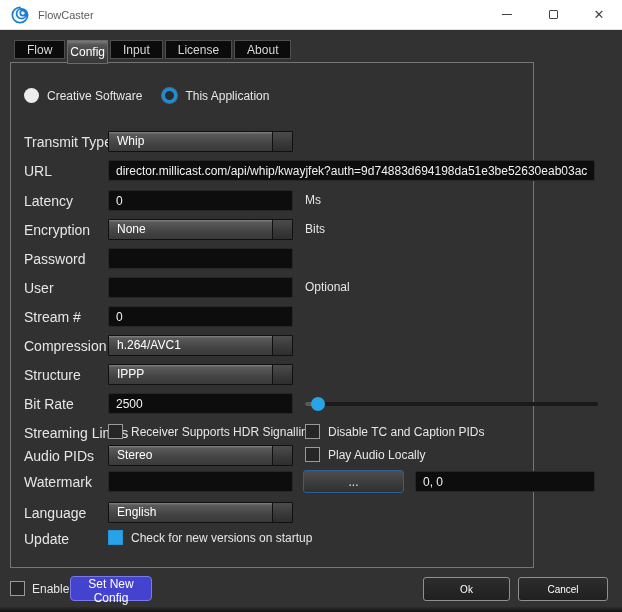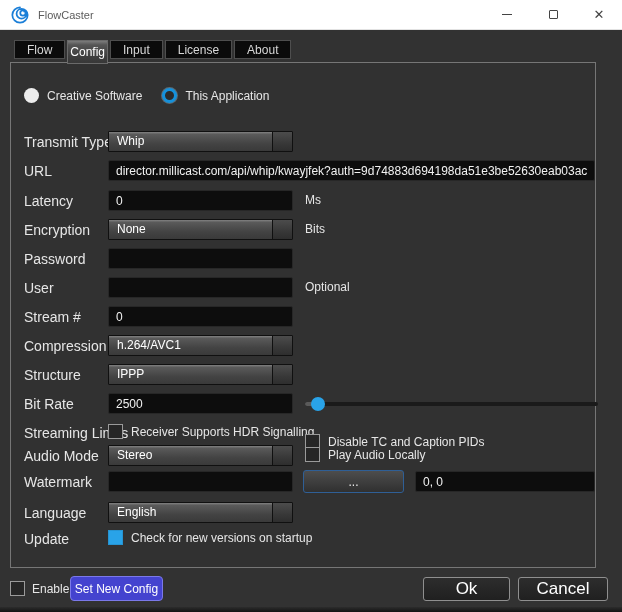--- a/index.html
+++ b/index.html
@@ -18,21 +18,21 @@
 
   
   .tabs { position:absolute; top:40px; left:14px; display:flex; align-items:flex-start; z-index:3; }
   .tab { height:19px; line-height:18px; padding:0 12px; font-size:12px; color:#d8d8d8;
          background:#0b0b0b; border:1px solid #4e4e4e; margin-right:2px; }
   .tab.active { height:24px; line-height:23px; padding:0 2px; color:#ffffff;
          background:linear-gradient(180deg,#7c7c7c 0%,#555 18%,#3e3e3e 70%,#383838 100%);
          border-color:#6a6a6a; }
 
   
-  .panel { position:absolute; left:10px; top:62px; width:586px; height:506px;
+  .panel { position:absolute; left:10px; top:62px; width:524px; height:506px;
            border:1px solid #767676; background:#313131; }
   .row { position:absolute; left:13px; width:574px; height:22px; }
   .lbl { position:absolute; left:0; top:3px; font-size:14px; color:#e6e6e6; white-space:nowrap; }
   .suffix { position:absolute; left:281px; top:3px; font-size:12px; color:#e6e6e6; }
 
   .tinput { position:absolute; left:84px; top:0; height:21px; background:#0d0d0d; border:1px solid #272727;
             border-radius:2px; color:#f2f2f2; font-size:12px; font-family:"Liberation Sans",sans-serif;
             padding:0 7px; outline:none; }
   .w-narrow { width:185px; } .w-full { width:487px; }
 
@@ -60,25 +60,25 @@
   .slider-handle { position:absolute; left:6px; top:4px; width:14px; height:14px; border-radius:50%; background:#29a3e8; }
 
   .browse-btn { position:absolute; left:279px; top:-1px; width:101px; height:23px; border:1px solid #2f5f96;
                 border-radius:3px; color:#eaeaea; font-size:12px; font-family:"Liberation Sans",sans-serif;
                 background:linear-gradient(180deg,#4d4d4d,#303030); }
   .pos-input { left:391px; width:180px; }
 
   
   .footer-cb { position:absolute; left:10px; top:581px; }
   .footer-cb-label { position:absolute; left:32px; top:582px; font-size:12px; color:#e6e6e6; }
-  .btn-primary { position:absolute; left:70px; top:576px; width:93px; height:25px; background:#4443cf;
+  .btn-primary { position:absolute; left:70px; top:576px; width:82px; height:25px; background:#4443cf;
                  border:1px solid #7b79e8; border-radius:4px; color:#ffffff; font-size:12px;
                  font-family:"Liberation Sans",sans-serif; }
   .btn-dark { position:absolute; top:577px; height:24px; background:linear-gradient(180deg,#2d2d2d,#202020);
-              border:1px solid #8f8f8f; border-radius:3px; color:#ffffff; font-size:17px;
+              border:1px solid #8f8f8f; border-radius:3px; color:#ffffff; font-size:10px;
               font-family:"Liberation Sans",sans-serif; }
   .btn-ok { left:423px; width:87px; }
   .btn-cancel { left:518px; width:90px; }
   .bottom-edge { position:absolute; left:0; bottom:0; width:622px; height:5px;
                  background:linear-gradient(180deg,#2c2c2c,#141414); }
 
   
   #row-source    { top:25px; }
   #row-transmit  { top:68px; }
   #row-url       { top:97px; }
@@ -207,28 +207,28 @@
       <div class="slider-handle"></div>
     </div>
   </div>
 
   <div class="row" id="row-limits">
     <span class="lbl">Streaming Limits</span>
     <div class="cb-group" style="left:84px;">
       <span class="checkbox"></span>
       <span class="cb-label">Receiver Supports HDR Signalling</span>
     </div>
-    <div class="cb-group" style="left:281px;margin-top:10px;">
+    <div class="cb-group" style="left:281px;">
       <span class="checkbox"></span>
       <span class="cb-label">Disable TC and Caption PIDs</span>
     </div>
   </div>
 
   <div class="row" id="row-audio">
-    <span class="lbl">Audio Mode</span>
+    <span class="lbl">Audio PIDs</span>
     <div class="dropdown w-narrow">
       <span class="dd-value">Stereo</span>
       <span class="dd-arrow"></span>
     </div>
     <div class="cb-group" style="left:281px;">
       <span class="checkbox"></span>
       <span class="cb-label">Play Audio Locally</span>
     </div>
   </div>
 

